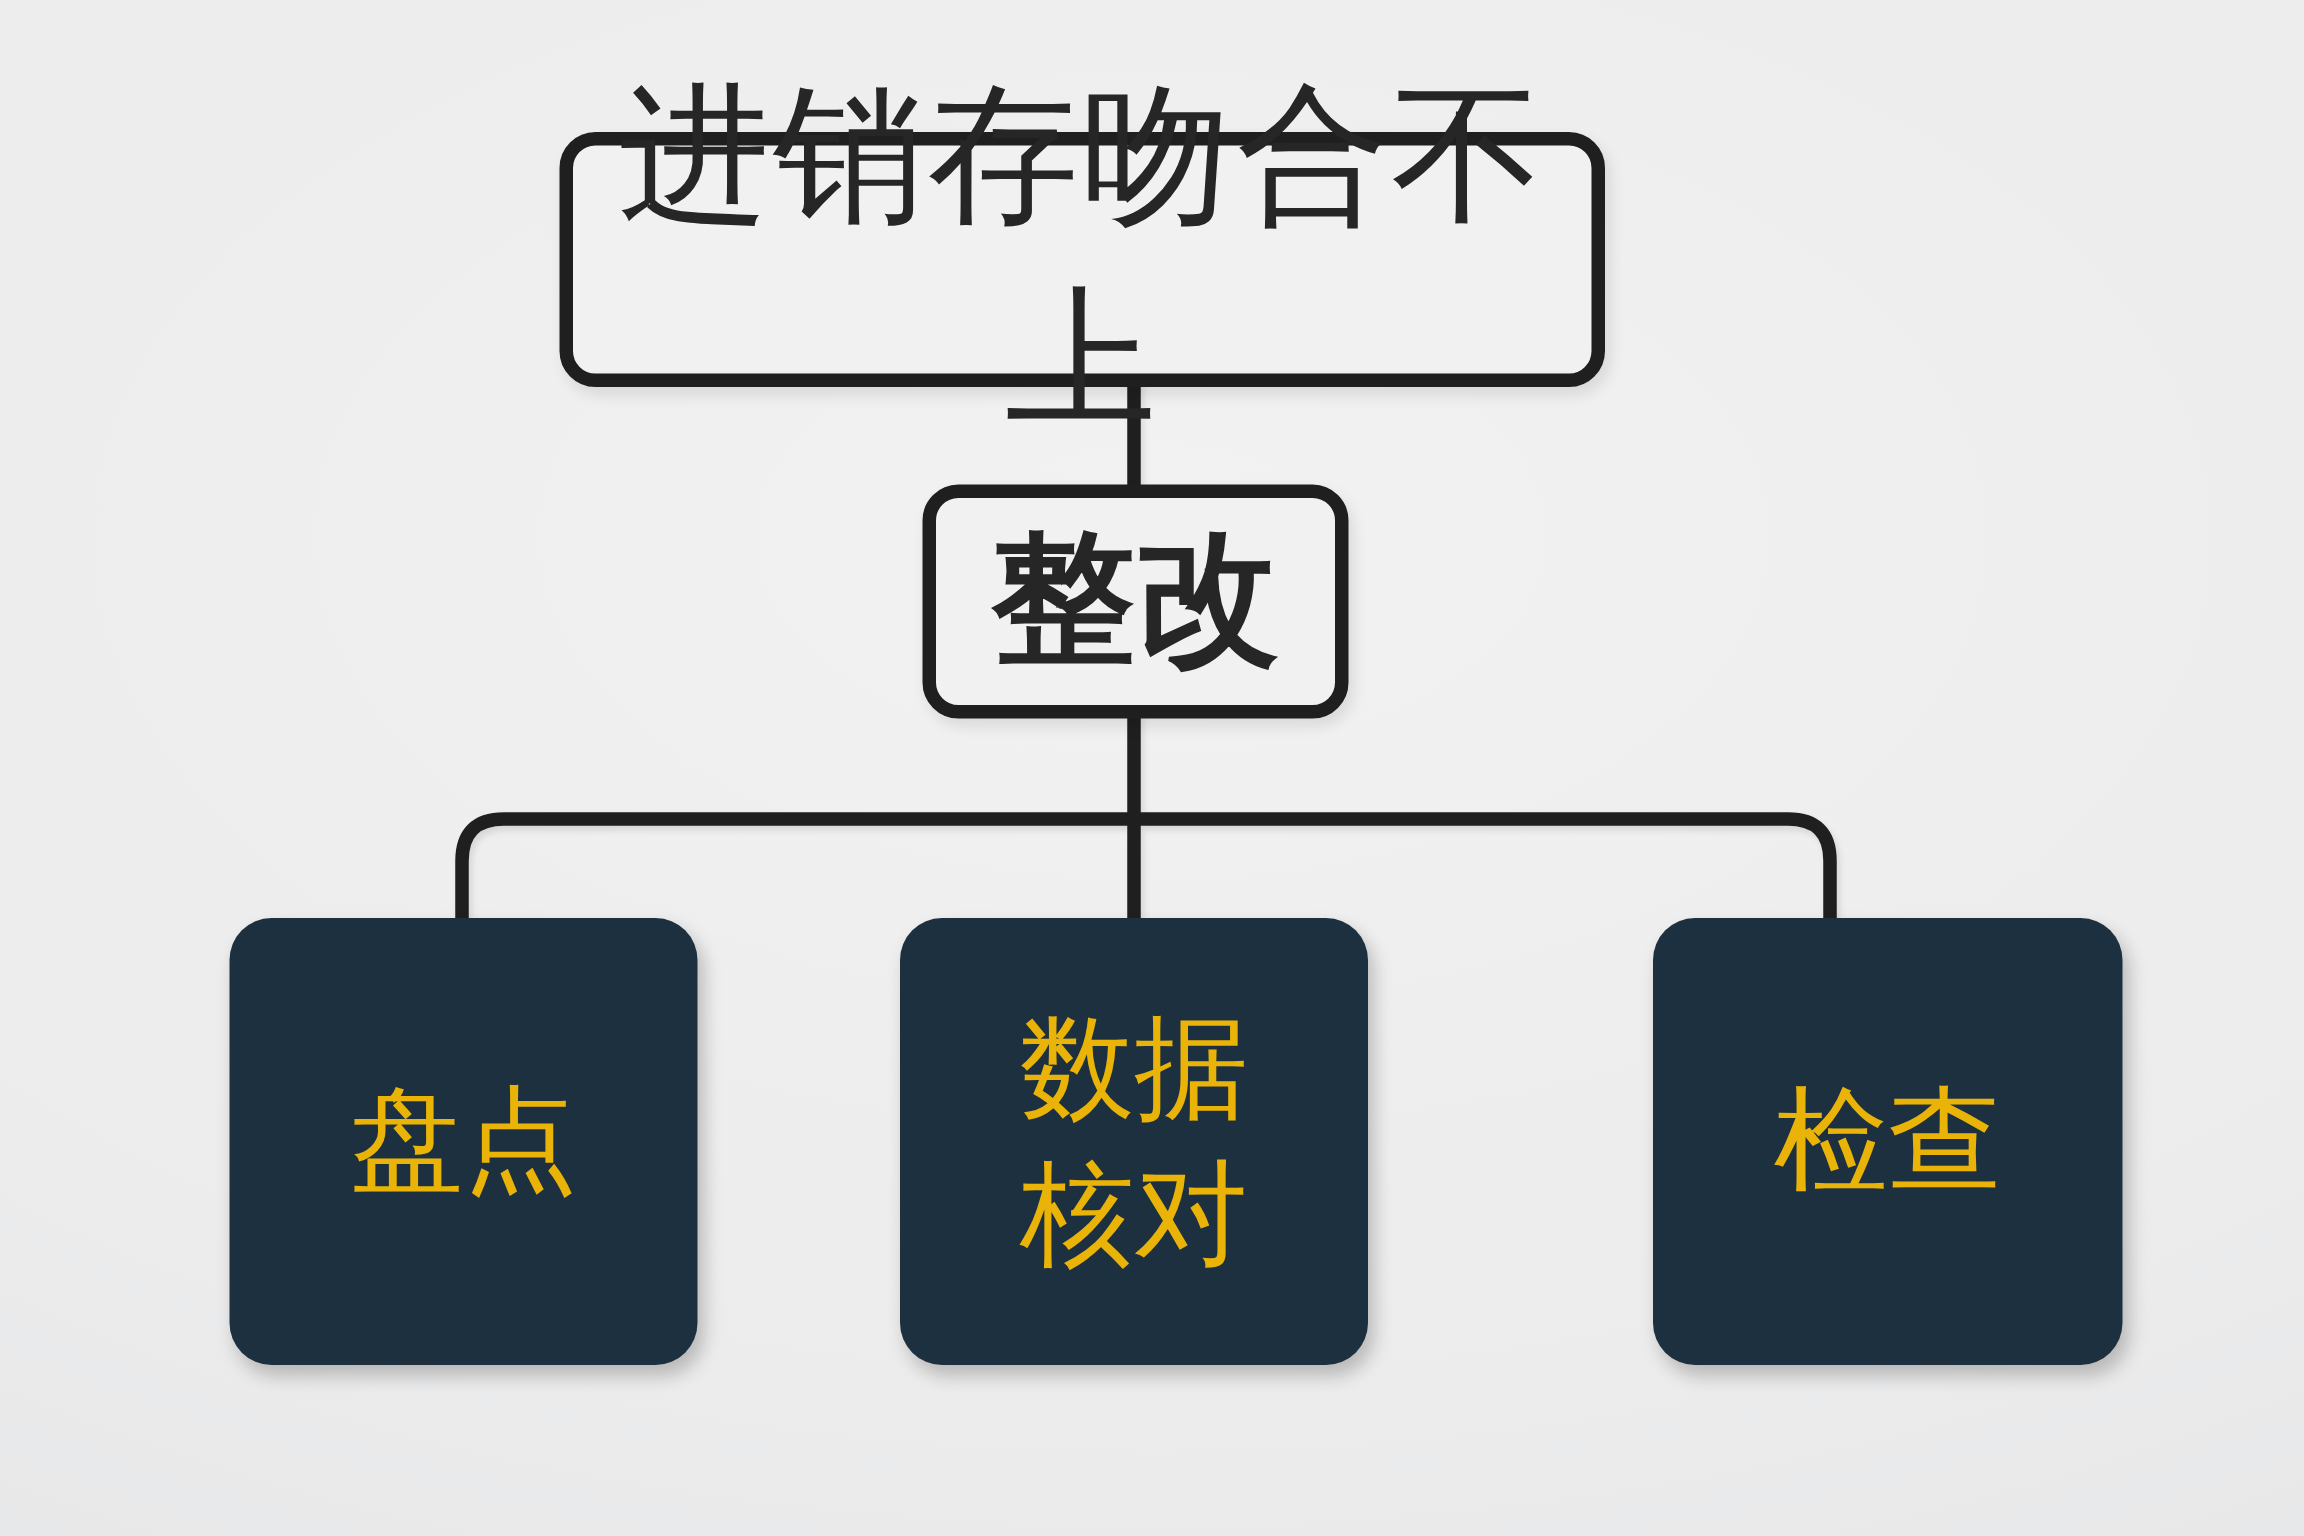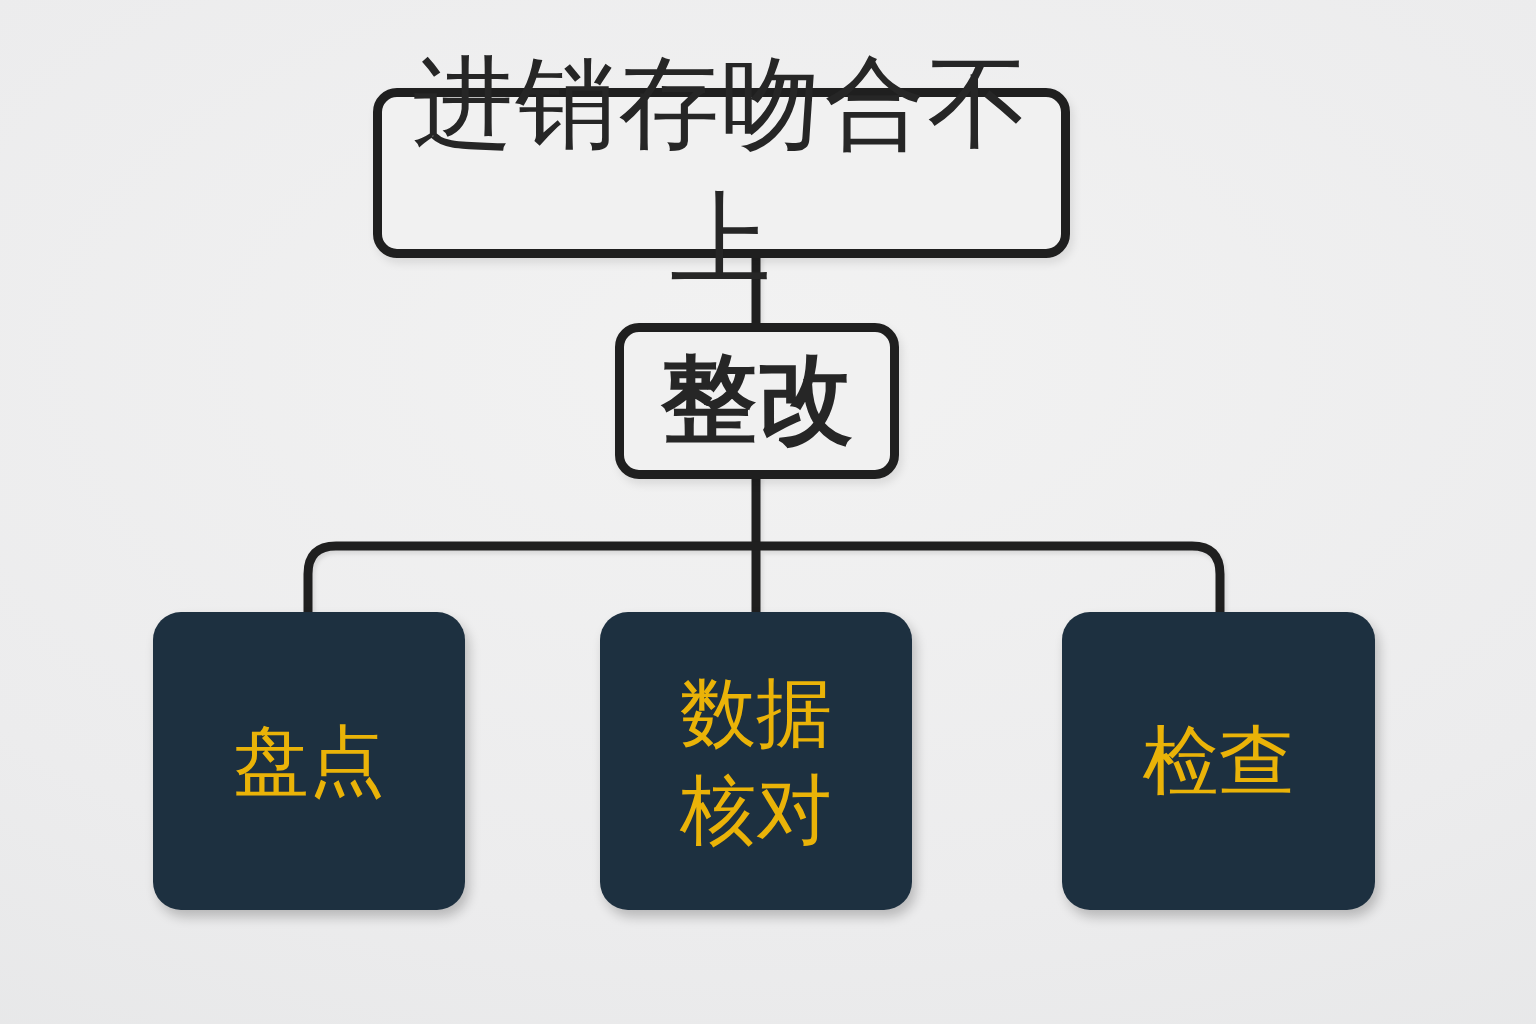--- a/index.html
+++ b/index.html
@@ -63,21 +63,21 @@
     border-radius: 28px;
     color: #eab308;
     font-size: 76px;
     font-weight: 400;
     line-height: 1.28;
     box-shadow: 4px 7px 12px rgba(0,0,0,0.22);
     flex-direction: column;
   }
   .dark-box-1 { left: 153px; }
   .dark-box-2 { left: 600px; }
-  .dark-box-3 { left: 1062px; width: 313px; }
+  .dark-box-3 { left: 1102px; width: 313px; }
   .box-line { display: block; }
 </style>
 </head>
 <body>
 
 <div class="stage">
 
   <svg class="connectors" viewBox="0 0 1536 1024" xmlns="http://www.w3.org/2000/svg">
     <path d="M756,252 L756,330" fill="none" stroke="#1f1f1f" stroke-width="9"></path>
     <path d="M756,474 L756,618" fill="none" stroke="#1f1f1f" stroke-width="9"></path>

